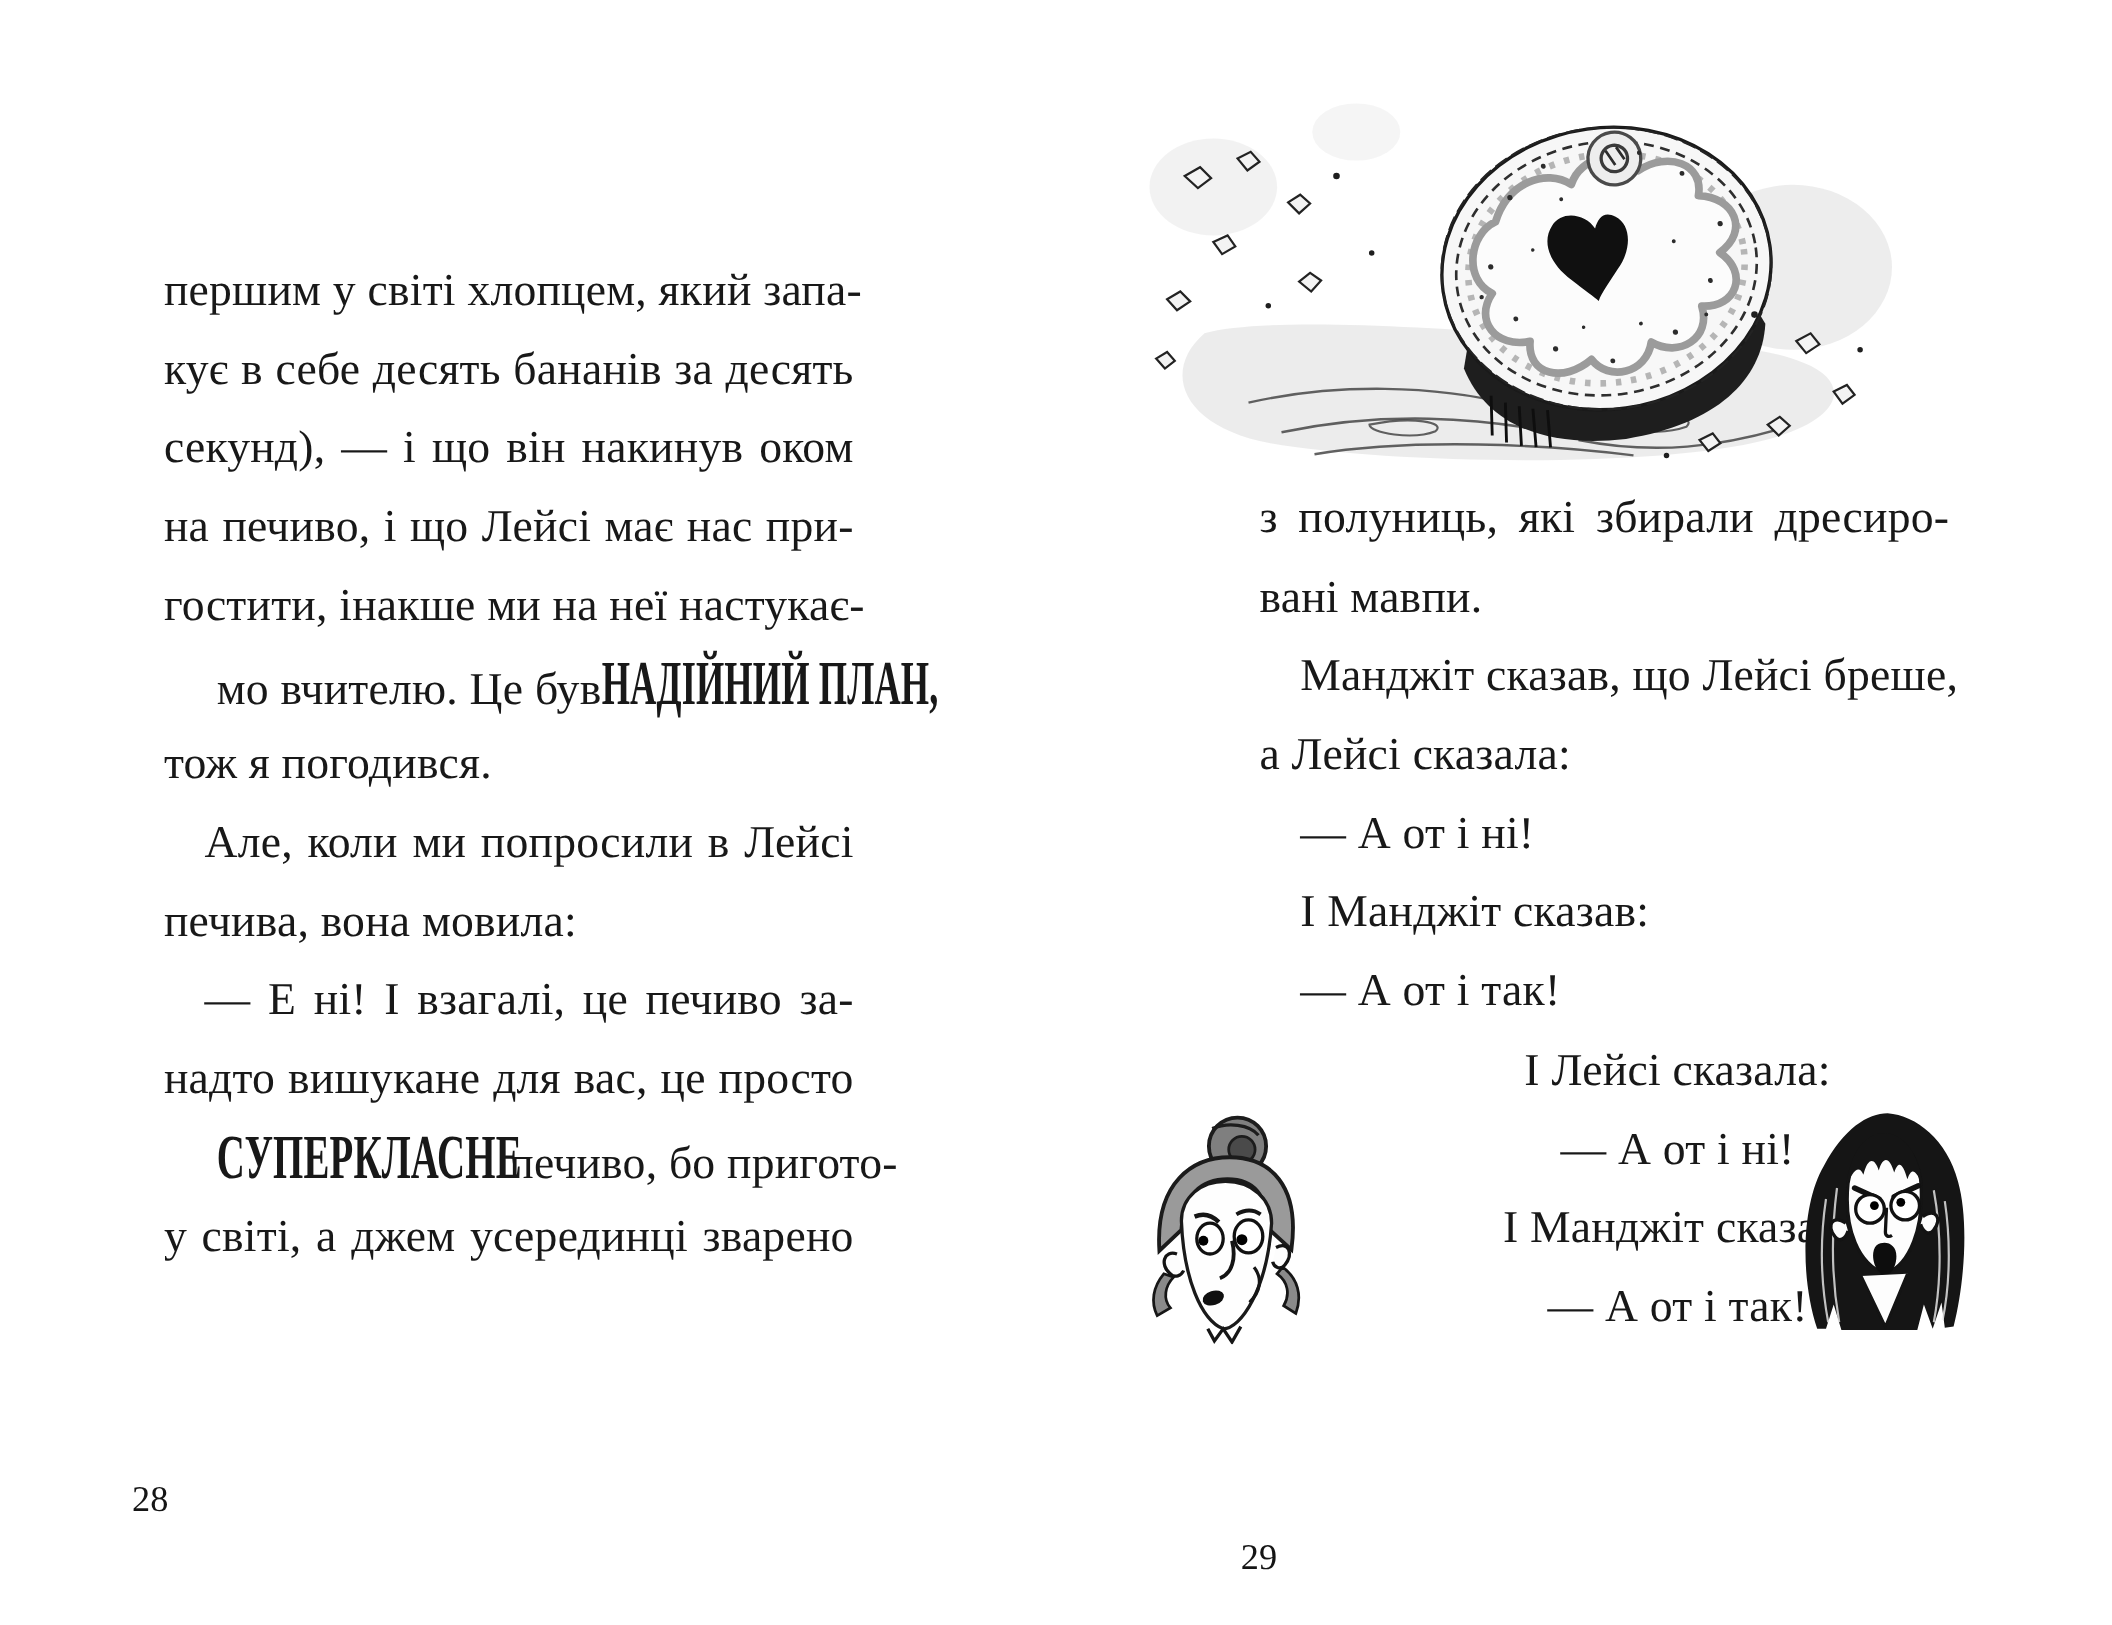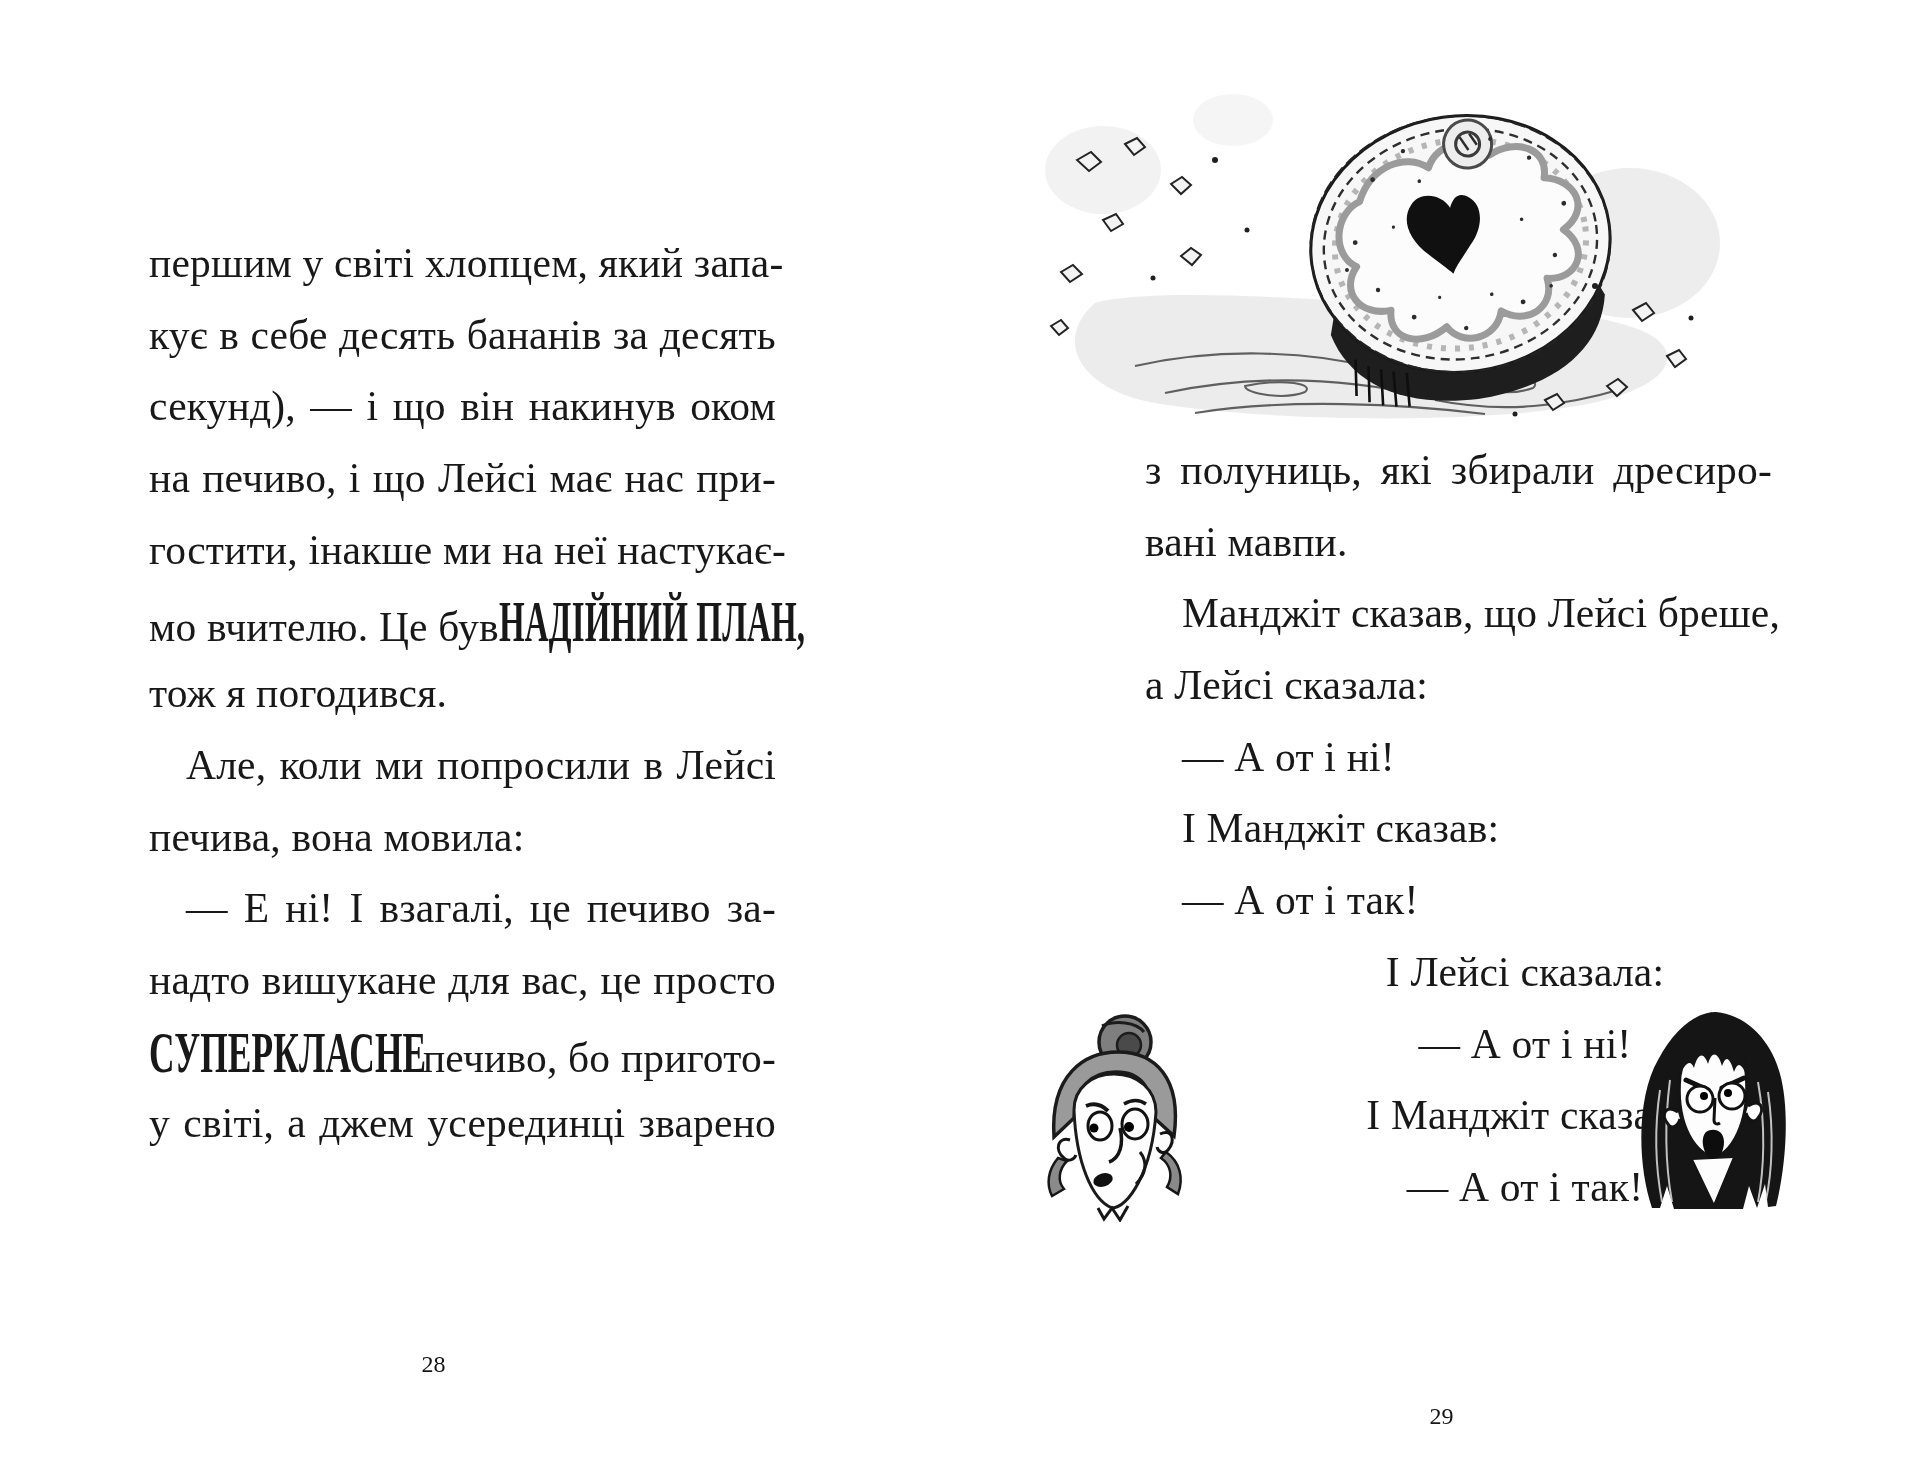--- a/index.html
+++ b/index.html
@@ -10,33 +10,33 @@
   }
   .page-text{position:absolute;}
   .line{
     height:71.7px;line-height:71.7px;font-size:41.5px;
     white-space:nowrap;letter-spacing:0.2px;
   }
   .j{text-align:justify;text-align-last:justify;}
   .ind{margin-left:37px;}
   .j.ind{width:590px;}
   .ind2{margin-left:133px;text-align:center;}
-  .flexline{display:flex;justify-content:space-between;align-items:baseline;}
+  .flexline{display:flex;justify-content:space-between;align-items:baseline;margin-left:48px;}
   .caps-box{display:inline-block;overflow:visible;white-space:nowrap;}
   .caps-inner{
     display:inline-block;font-weight:bold;font-size:57px;line-height:71.7px;
     transform-origin:0 88%;white-space:nowrap;
   }
   .sx58{transform:scaleX(0.58);}
   .sx62{transform:scaleX(0.62);}
   .box-plan{width:292px;}
   .box-super{width:266px;text-align:center;}
   .pagenum{
-    position:absolute;width:627px;text-align:center;
-    font-size:24px;line-height:40px;color:#151515;
+    position:absolute;width:627px;text-align:left;
+    font-size:33px;line-height:40px;color:#151515;
   }
   .illu{position:absolute;}
 </style>
 </head>
 <body>
 
 <div>
 
   <div class="page-text" style="left:149px;top:228px;width:627px;">
 

